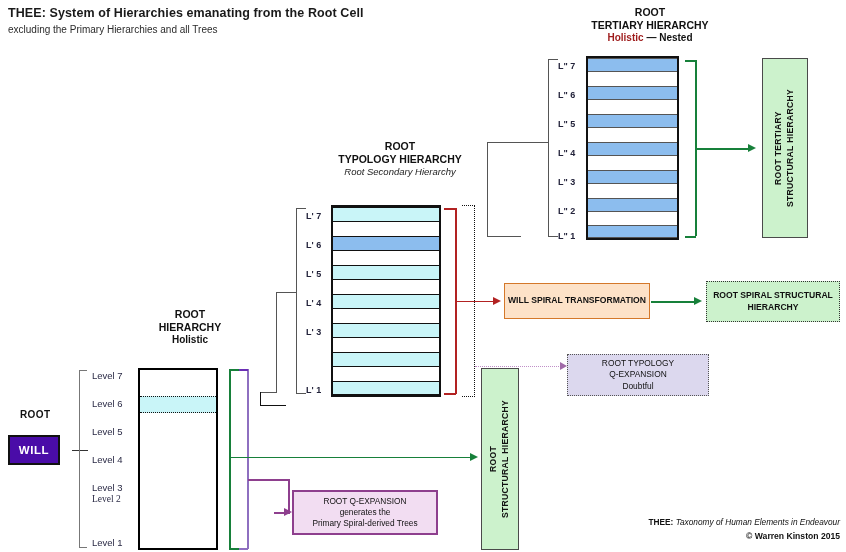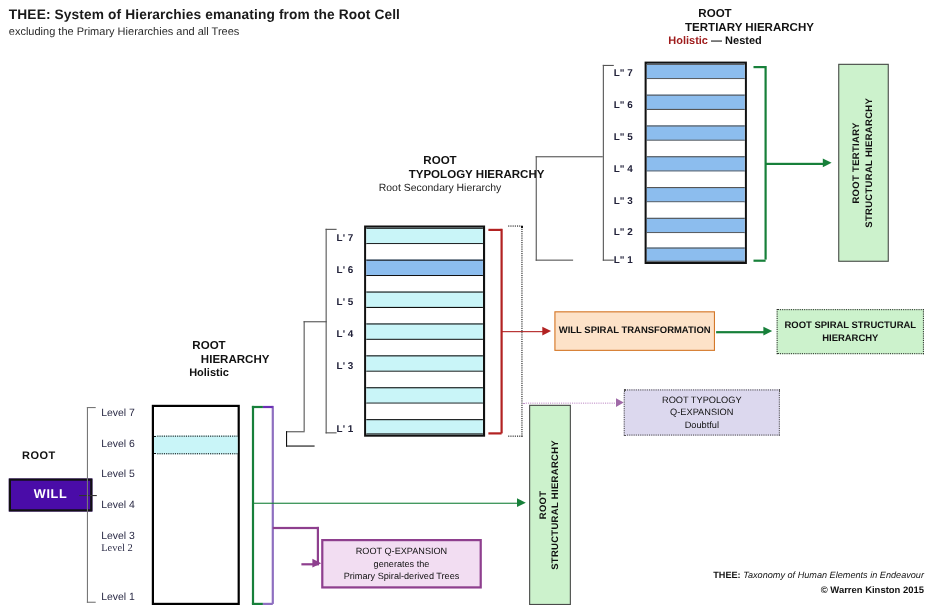--- a/index.html
+++ b/index.html
@@ -23,22 +23,22 @@
     font-size: 12.5px; font-weight: bold; color: #1a1a1a;
     letter-spacing: 0.1px;
   }
   #subtitle {
     left: 8px; top: 24px;
     font-size: 10px; color: #2b2b2b;
   }
 
   .hdr { text-align: center; line-height: 1.25; }
   .hdr .l1 { font-size: 10.5px; font-weight: bold; color: #111; }
-  .hdr .l2 { font-size: 10.5px; font-weight: bold; color: #111; text-align: right; }
-  .hdr .l3 { font-size: 9.5px; color: #222; }
+  .hdr .l2 { font-size: 10.5px; font-weight: bold; color: #111; }
+  .hdr .l3 { font-size: 9.5px; font-style: italic; color: #222; }
   .hdr .l4 { font-size: 10px; font-weight: bold; color: #111; }
   .red { color: #9e1b1b; }
 
   
   .lvlcol { }
   .lvl {
     position: absolute;
     font-size: 9px;
     color: #22223a;
     white-space: nowrap;
@@ -253,21 +253,21 @@
   <div class="abs ln h" style="left:487px; top:142px; width:61px; border-top-width:1.3px; border-color:#555;"></div>
   <div class="abs ln h" style="left:487px; top:236px; width:34px; border-top-width:1.3px; border-color:#555;"></div>
 
   <div class="abs ln v" style="left:276px; top:292px; height:100px; border-left-width:1.3px; border-color:#555;"></div>
   <div class="abs ln h" style="left:276px; top:292px; width:21px; border-top-width:1.3px; border-color:#555;"></div>
   <div class="abs ln h" style="left:260px; top:392px; width:17px; border-top-width:1.3px; border-color:#555;"></div>
   <div class="abs ln v" style="left:260px; top:392px; height:14px; border-left-width:1.3px; border-color:#111;"></div>
   <div class="abs ln h" style="left:260px; top:405px; width:26px; border-top-width:1.3px; border-color:#111;"></div>
 
   <div class="abs" id="rootlabel" style="left:20px; top:409px;">ROOT</div>
-  <div class="abs" id="willbox" style="left:8px; top:435px; width:76px; height:30px;">
+  <div class="abs" id="willbox" style="left:8px; top:435px; width:52px; height:30px;">
     <span>WILL</span>
   </div>
   <div class="abs ln h" style="left:72px; top:450px; width:16px; border-top-width:1.3px; border-color:#333;"></div>
 
   <div class="abs ln v" style="left:79px; top:370px; height:178px; border-left-width:1.3px; border-color:#777;"></div>
   <div class="abs ln h" style="left:79px; top:370px; width:8px; border-top-width:1.3px; border-color:#777;"></div>
   <div class="abs ln h" style="left:79px; top:547px; width:8px; border-top-width:1.3px; border-color:#777;"></div>
 
   <div class="abs lvlcol">
     <div class="lvl lvl-lg" style="left:92px; top:370px;">Level 7</div>

